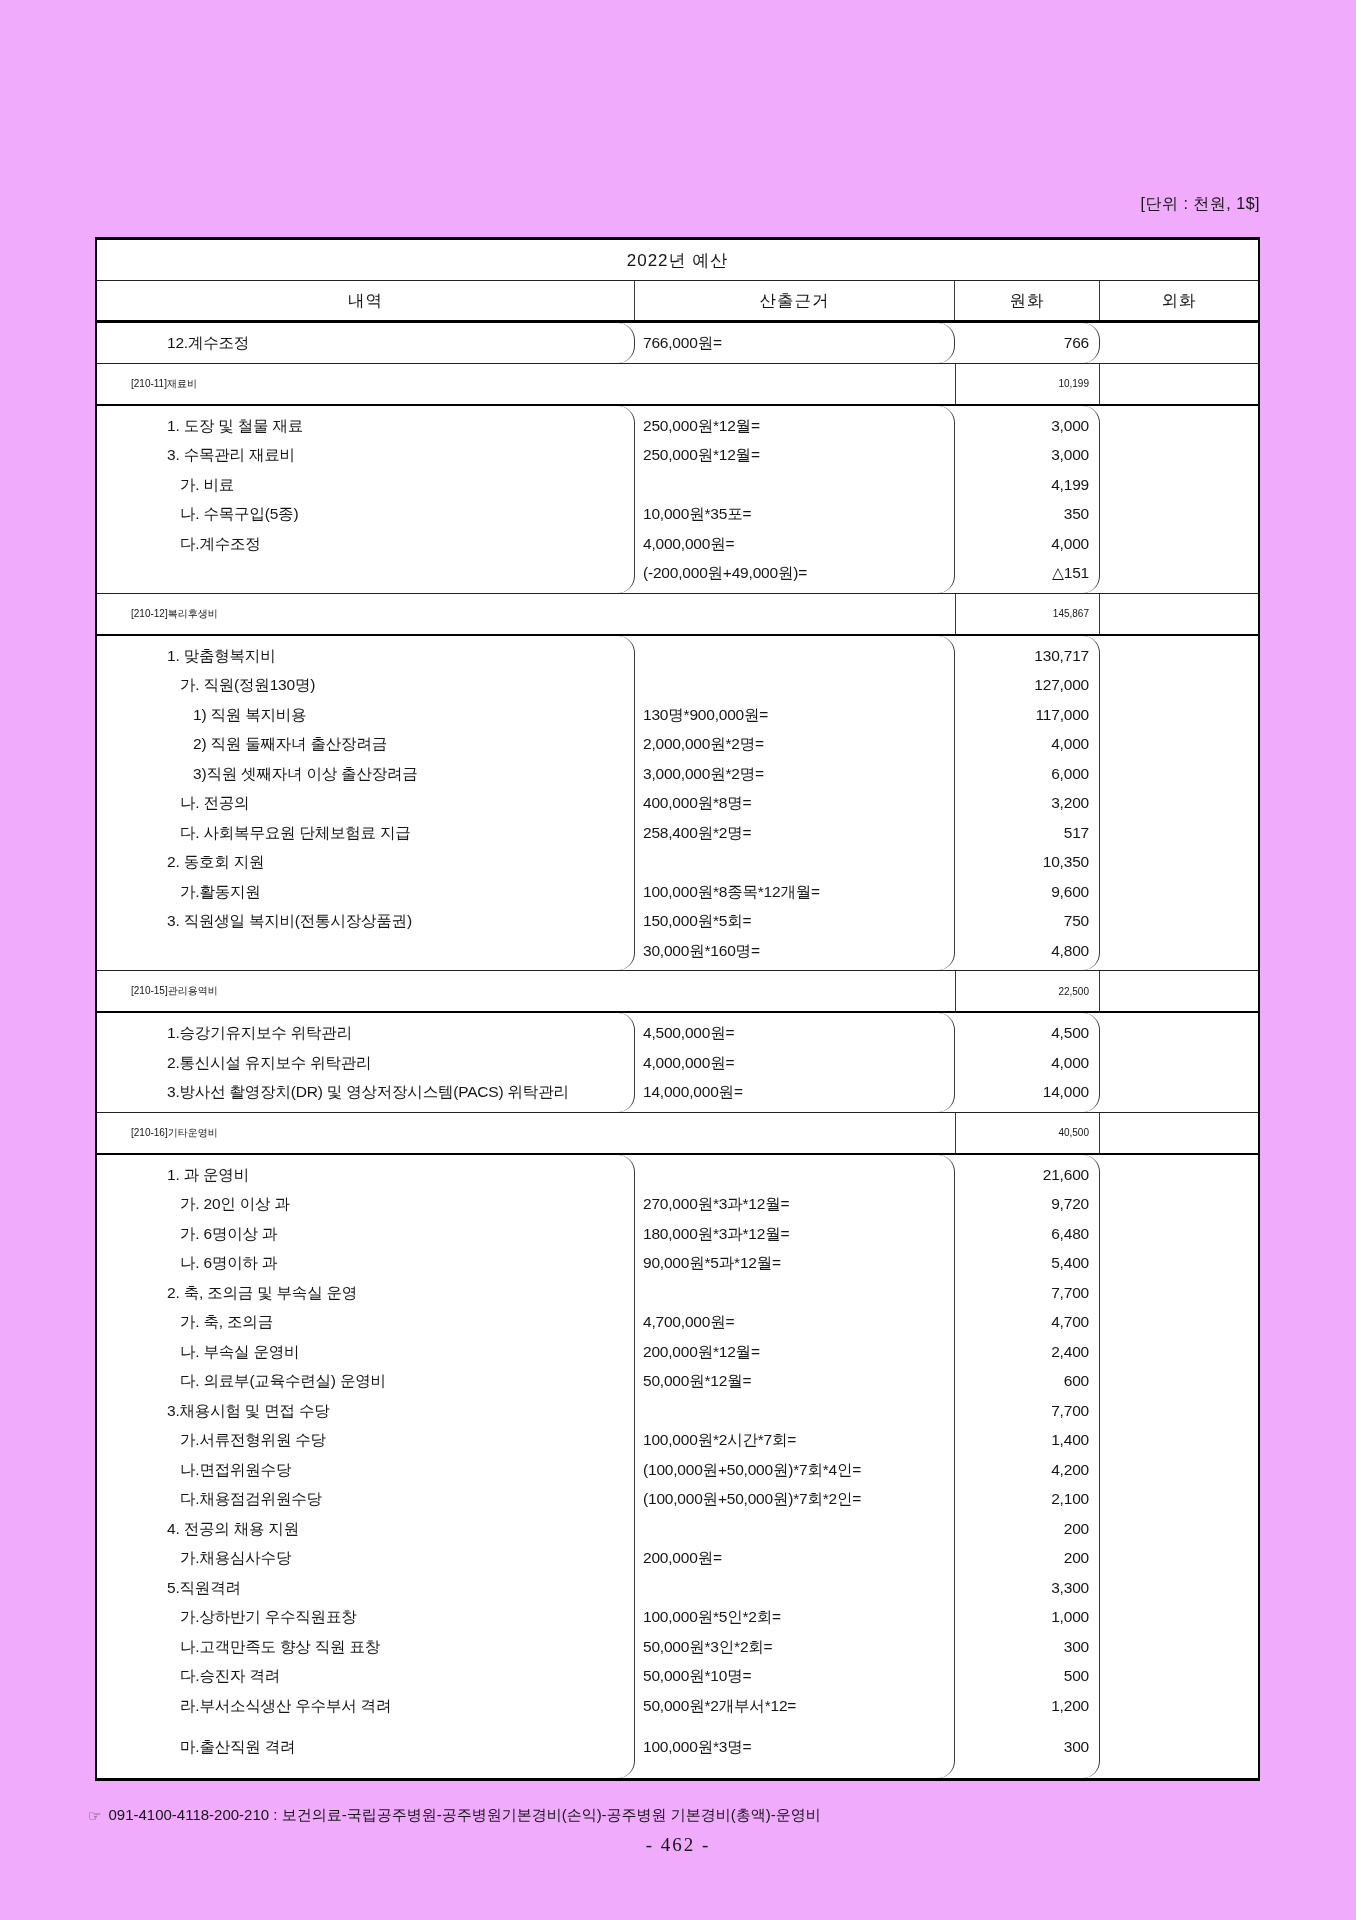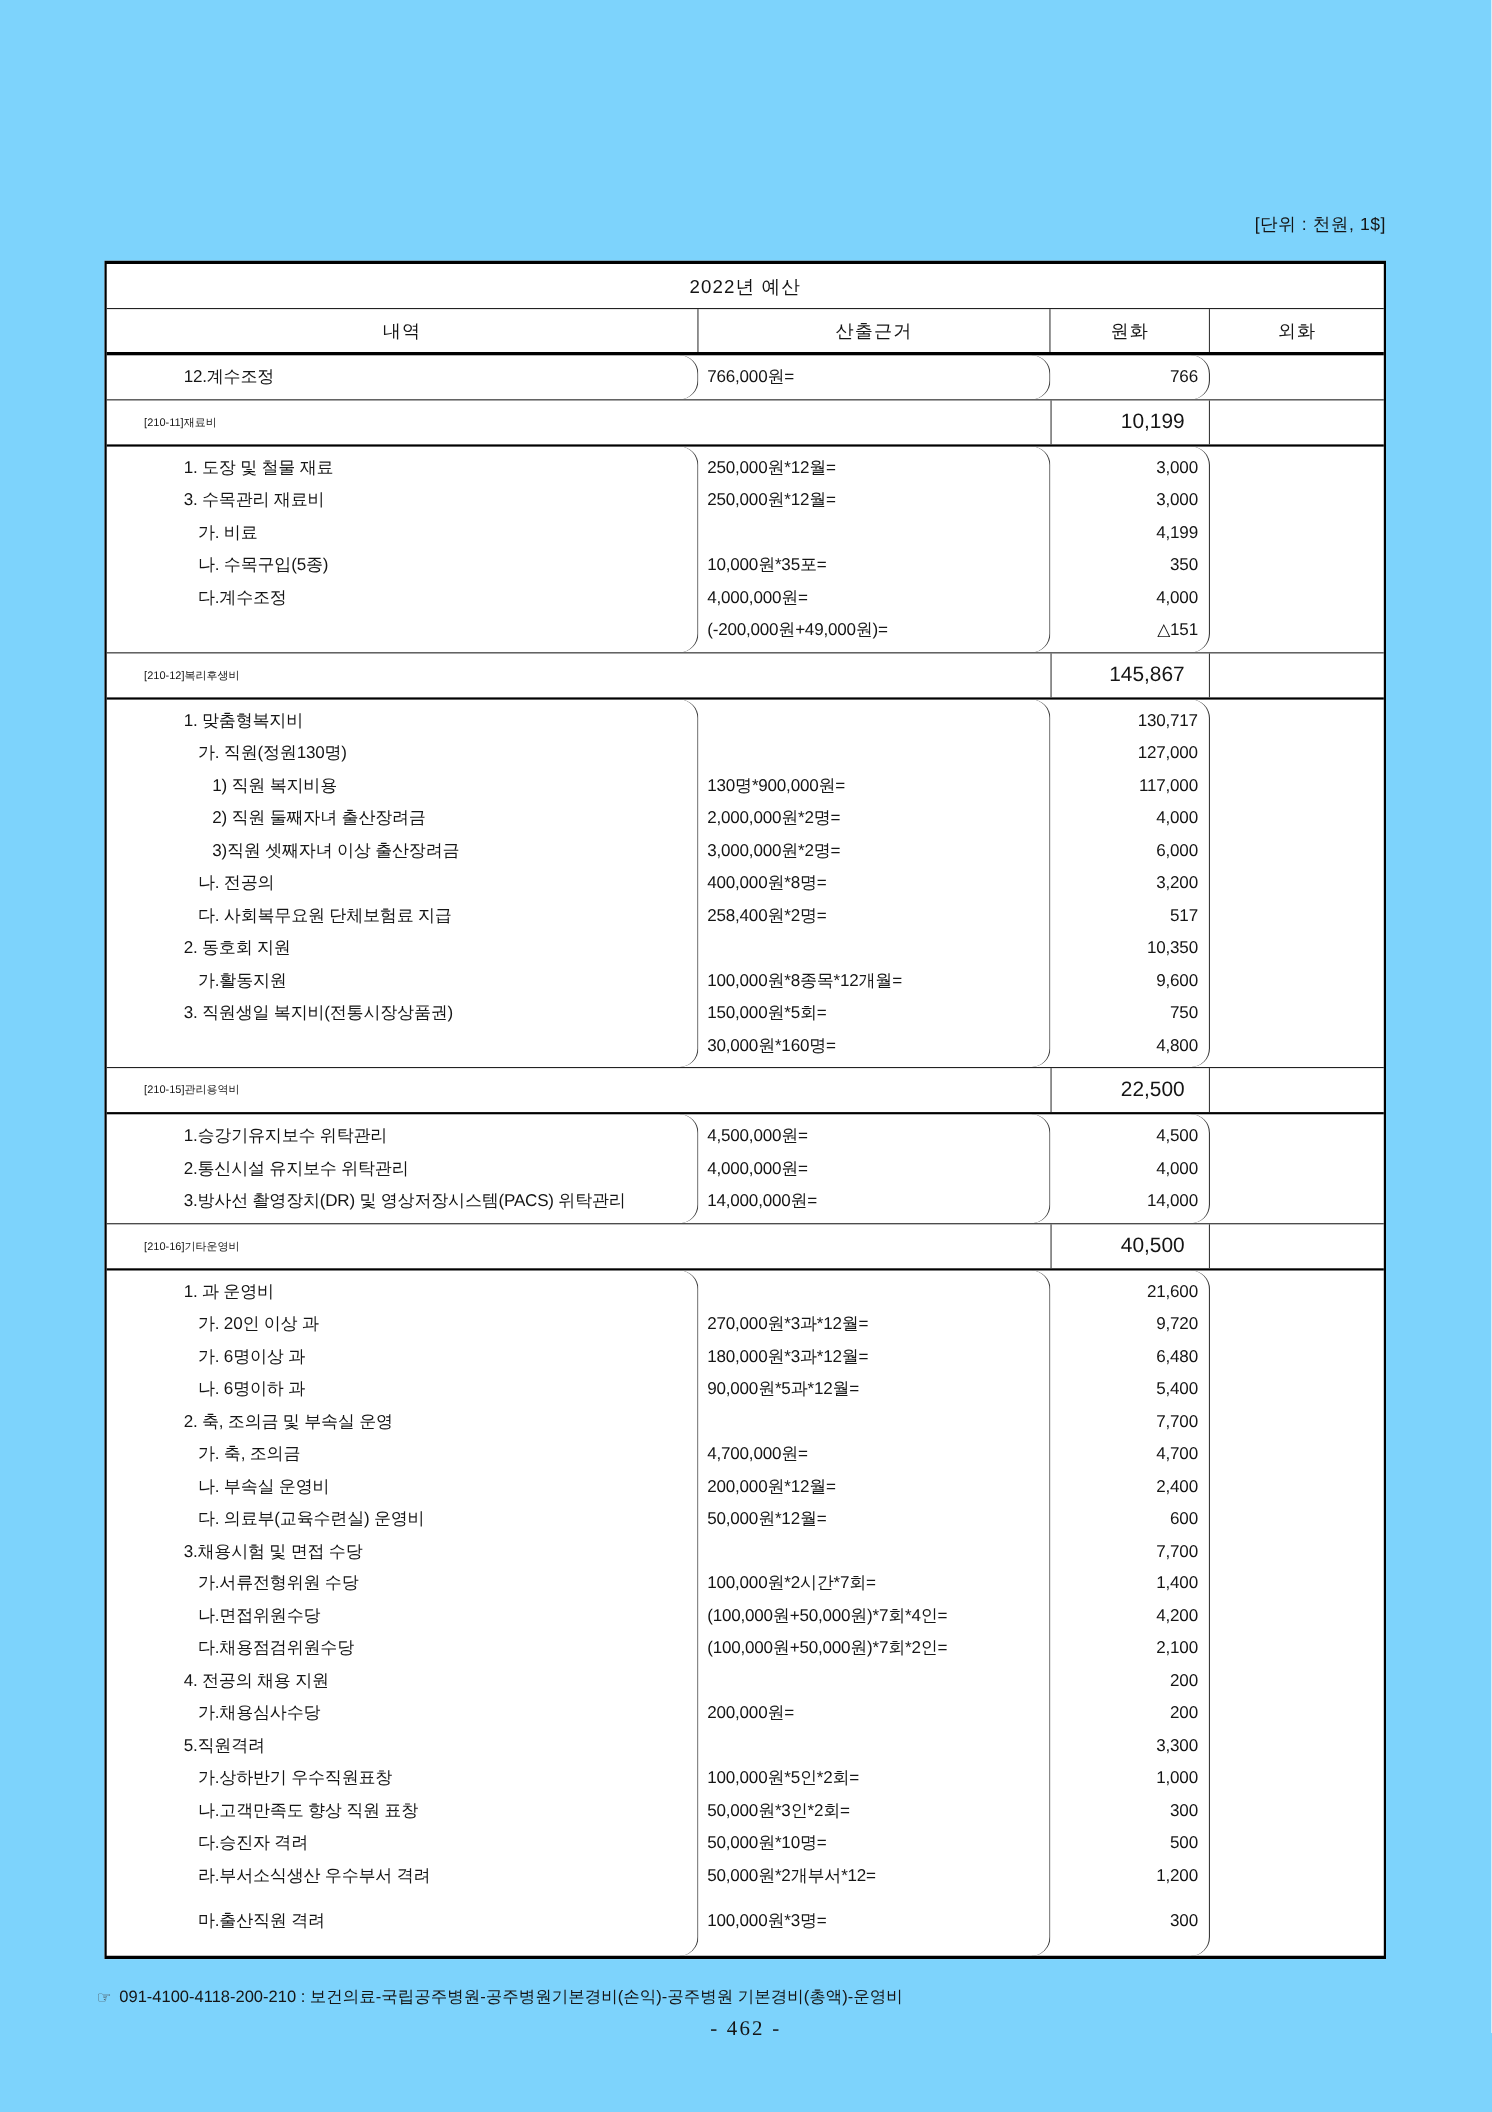--- a/index.html
+++ b/index.html
@@ -1,21 +1,21 @@
 <!DOCTYPE html>
 <html><head>
 <meta charset="utf-8">
 <style>
   * { box-sizing: border-box; margin: 0; padding: 0; }
   html, body { background: #ffffff; }
   .page {
     position: relative;
     width: 1356px;
     height: 1920px;
-    background: #7dd3fc;
+    background: #f0abfc;
     font-family: "Liberation Sans", sans-serif;
     color: #151515;
     overflow: hidden;
   }
   .unit-label {
     position: absolute;
     top: 194px;
     left: 95px;
     width: 1165px;
     text-align: right;
@@ -64,22 +64,22 @@
     border-bottom: 2.5px solid #000;
     align-items: stretch;
   }
   .s-label {
     display: flex; align-items: center;
     padding-left: 34px;
     font-size: 10px;
   }
   .s-krw {
     display: flex; align-items: center; justify-content: flex-end;
-    padding-right: 22px;
-    font-size: 19px;
+    padding-right: 10px;
+    font-size: 10px;
     border-left: 1.5px solid #3a3a3a;
     border-right: 1.5px solid #3a3a3a;
   }
   .s-fx { }
 
   .rows-block {
     display: grid;
     grid-template-columns: 538px 320px 145px 1fr;
     border-bottom: 1.5px solid #222;
   }

